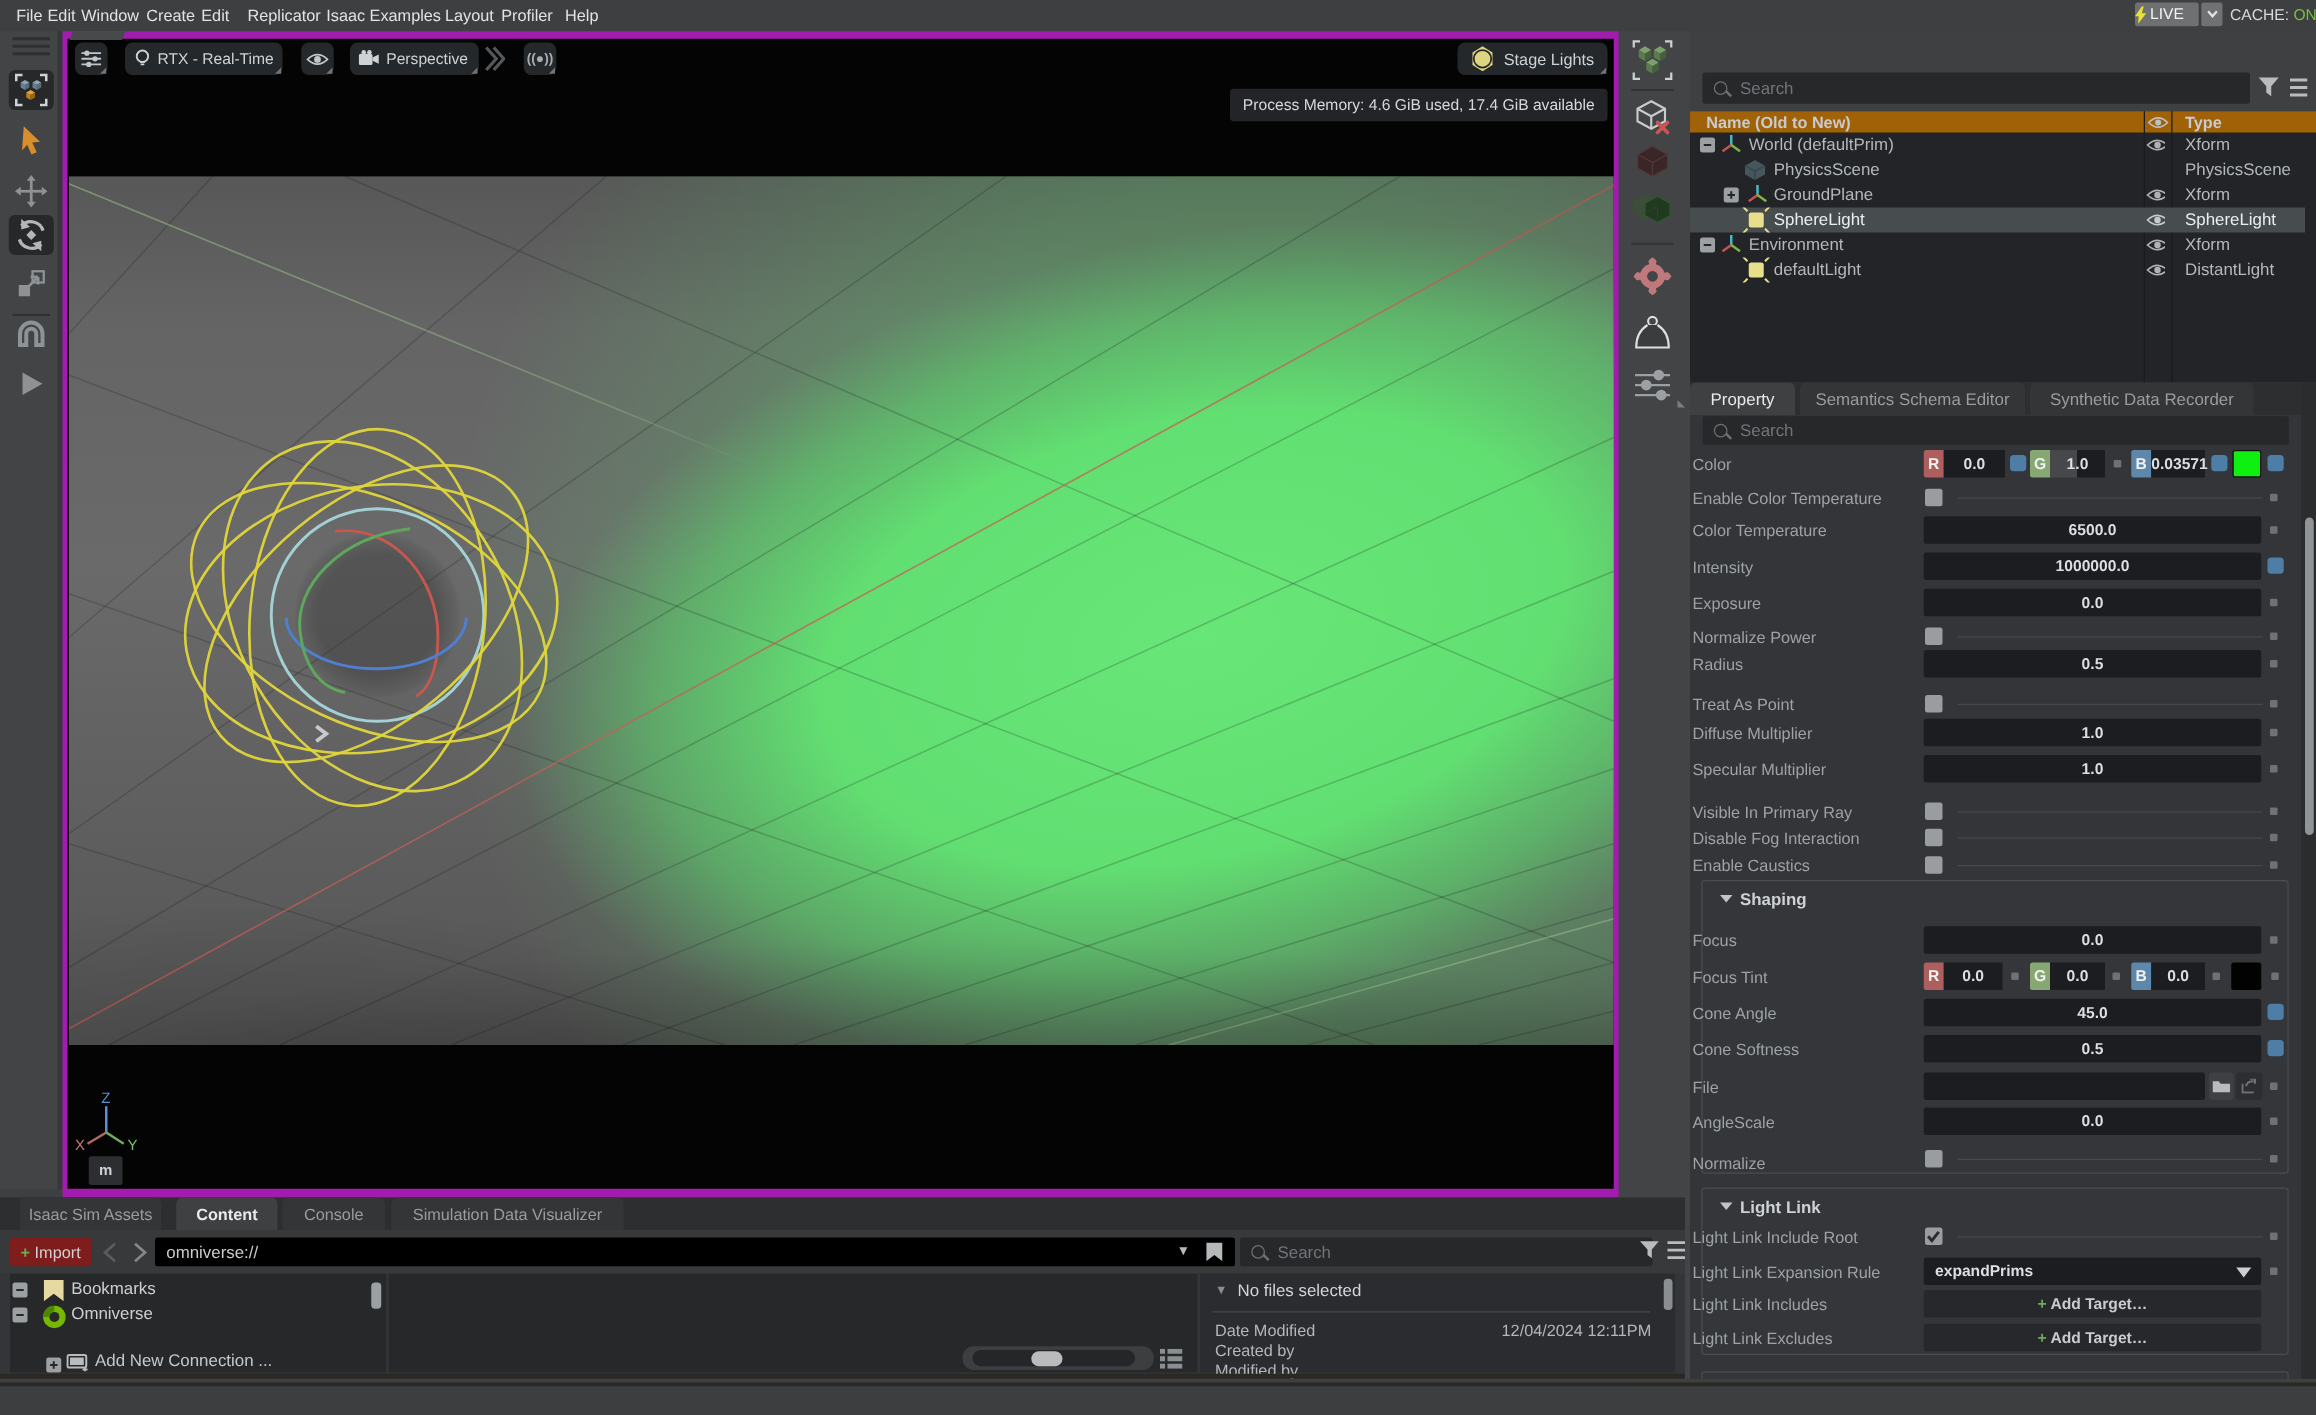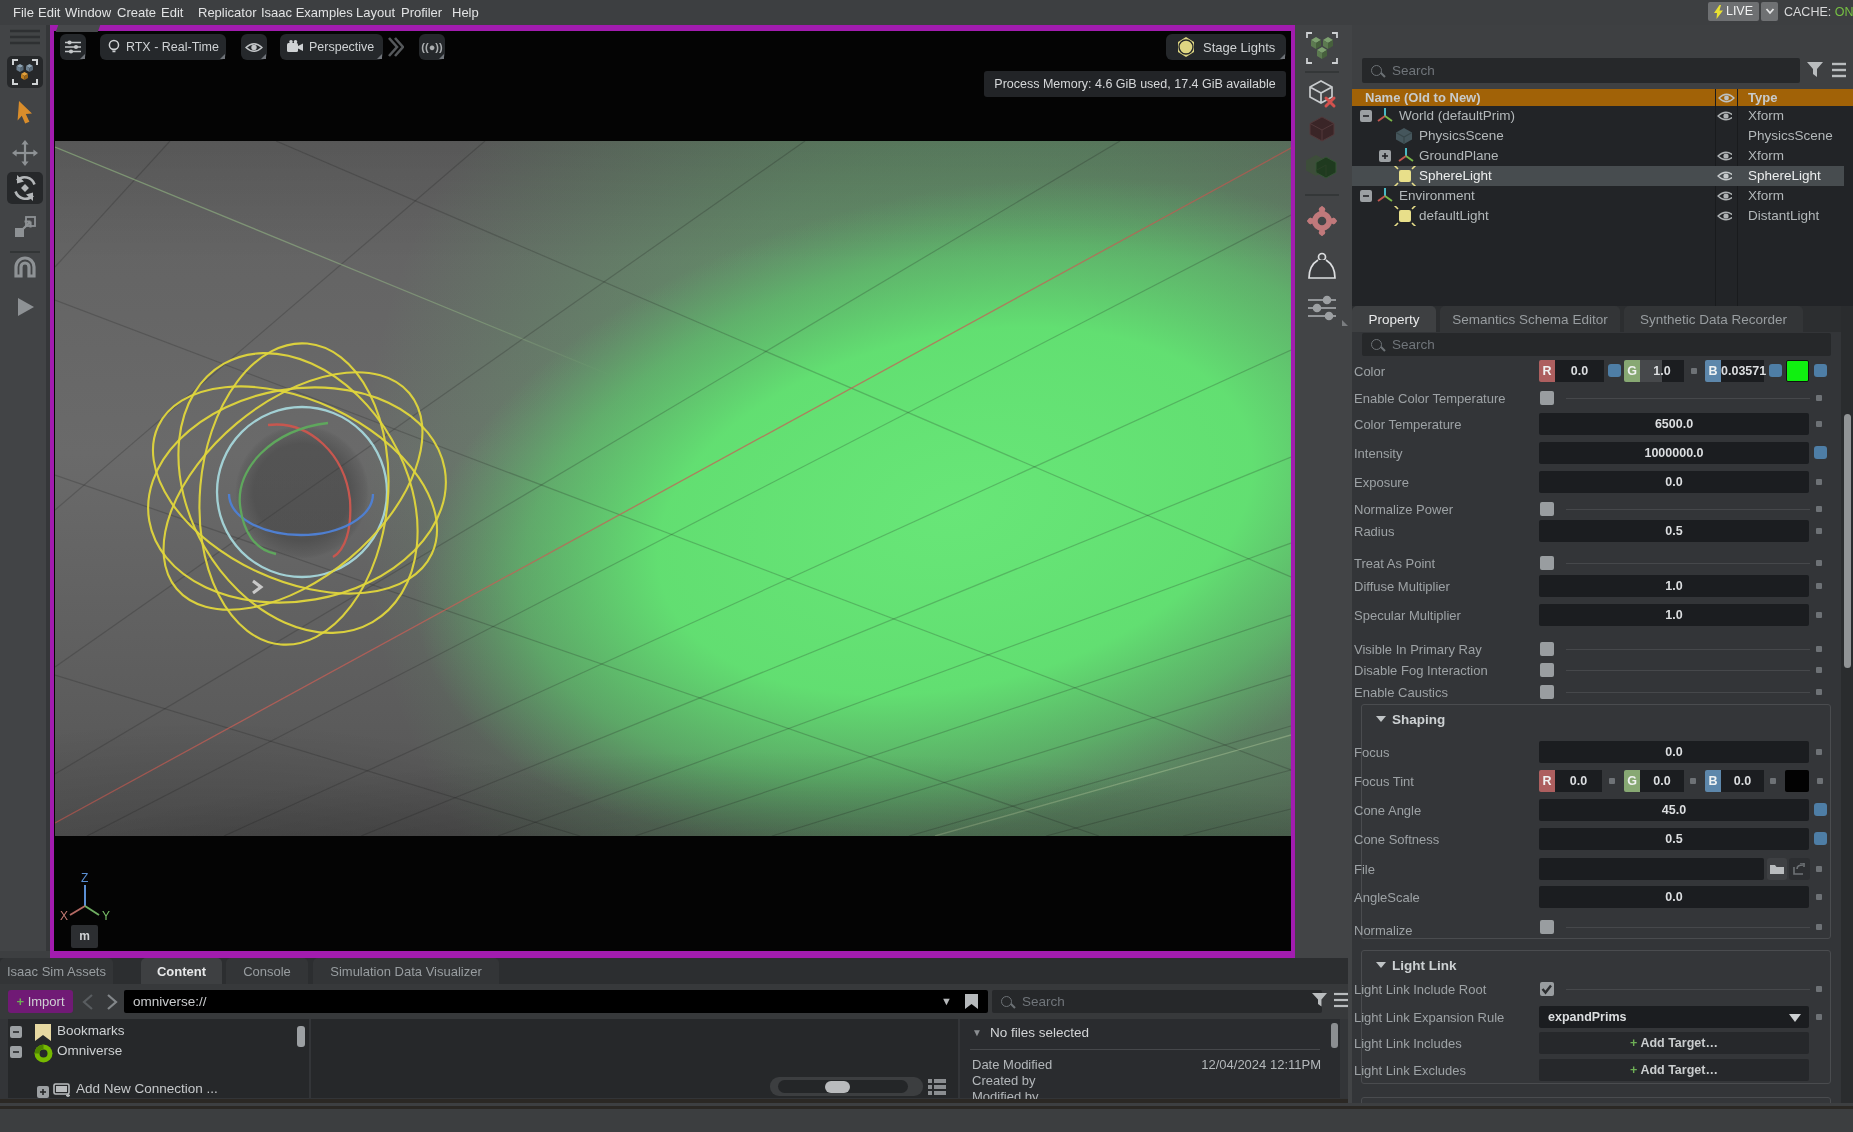--- a/index.html
+++ b/index.html
@@ -3,21 +3,21 @@
 <style>
 html,body{margin:0;padding:0;width:1853px;height:1132px;overflow:hidden;background:#3d3f41;
   font-family:"Liberation Sans",sans-serif;-webkit-font-smoothing:antialiased;}
 *{box-sizing:border-box;}
 .abs{position:absolute;}
 #root{position:relative;width:1853px;height:1132px;}
 
 #menubar{left:0;top:0;width:1853px;height:25px;background:#3d3f41;color:#e2e3e4;font-size:13px;}
 #menubar .mi{position:absolute;top:5px;}
 .livebtn{position:absolute;left:1708px;top:2px;width:51px;height:19px;background:#6e7072;border-radius:2px;color:#f2f3f3;
-  font-size:12.5px;line-height:19px;display:flex;align-items:center;justify-content:center;gap:3px;}
+  font-size:12.5px;line-height:19px;display:flex;align-items:center;gap:3px;}
 .livedd{position:absolute;left:1761px;top:2px;width:17px;height:19px;background:#6f7173;border-radius:2px;color:#e8e8e8;
   font-size:10px;text-align:center;line-height:19px;}
 .cache{position:absolute;left:1784px;top:5px;font-size:12.5px;color:#d8d9da;white-space:nowrap;}
 .cache b{color:#76c043;font-weight:normal;}
 
 #leftbar{left:0;top:25px;width:50px;height:926px;background:#424446;border-right:4px solid #353739;}
 .ltool{position:absolute;left:7px;width:36px;height:32px;display:flex;align-items:center;justify-content:center;}
 .ltool.on{background:#26282a;border-radius:5px;}
 
 #vp{left:50px;top:25px;width:1245px;height:933px;background:#a21caf;}
@@ -644,27 +644,27 @@
   <div class="pfield" style="top:753px;background:#26282b;color:#c9cccd"><b style="color:#6dae55;font-weight:bold">+</b> Add Target…</div>
 
   <div class="group" style="top:791px;height:10px"></div>
 
   <div style="position:absolute;left:489px;top:0;width:12px;height:797px;background:#2a2c2e"></div>
   <div style="position:absolute;left:492px;top:108px;width:7px;height:254px;background:#919496;border-radius:4px"></div>
 </div>
 
 <div class="abs" id="bottompanel">
   <div id="btabs">
-    <div class="tab" style="left:0;width:113px;font-size:13px">Isaac Sim Assets</div>
+    <div class="tab" style="left:16px;width:113px;font-size:13px">Isaac Sim Assets</div>
     <div class="tab on" style="left:141px;width:81px;font-size:13px;font-weight:bold">Content</div>
     <div class="tab" style="left:226px;width:82px;font-size:13px">Console</div>
     <div class="tab" style="left:313px;width:186px;font-size:13px">Simulation Data Visualizer</div>
   </div>
   <div id="btoolbar">
-    <div style="position:absolute;left:8px;top:6px;width:65px;height:23px;background:#701a75;border-radius:3px;color:#cfd1d3;font-size:13px;line-height:23px;text-align:center"><b style="color:#6dae55">+</b> Import</div>
+    <div style="position:absolute;left:8px;top:6px;width:65px;height:23px;background:#7f1d1d;border-radius:3px;color:#cfd1d3;font-size:13px;line-height:23px;text-align:center"><b style="color:#6dae55">+</b> Import</div>
     <svg width="50" height="16" style="position:absolute;left:80px;top:10px">
           <path d="M12,1 L4,8 l8,7" fill="none" stroke="#595d60" stroke-width="2.2"></path>
           <path d="M28,1 l8,7 -8,7" fill="none" stroke="#83878a" stroke-width="2.2"></path>
         </svg>
     <div style="position:absolute;left:124px;top:6px;width:864px;height:23px;background:#000000;border-radius:2px;color:#c9cbcd;font-size:13.5px;line-height:23px">
       <span style="margin-left:9px">omniverse://</span>
       <span style="position:absolute;right:36px;top:0;color:#b6b9bb;font-size:11px">▼</span>
       <svg width="13" height="15" style="position:absolute;right:10px;top:4px">
             <path d="M0,0 h13 v15 l-6.5,-5 -6.5,5z" fill="#b6b9bb"></path>
           </svg>

